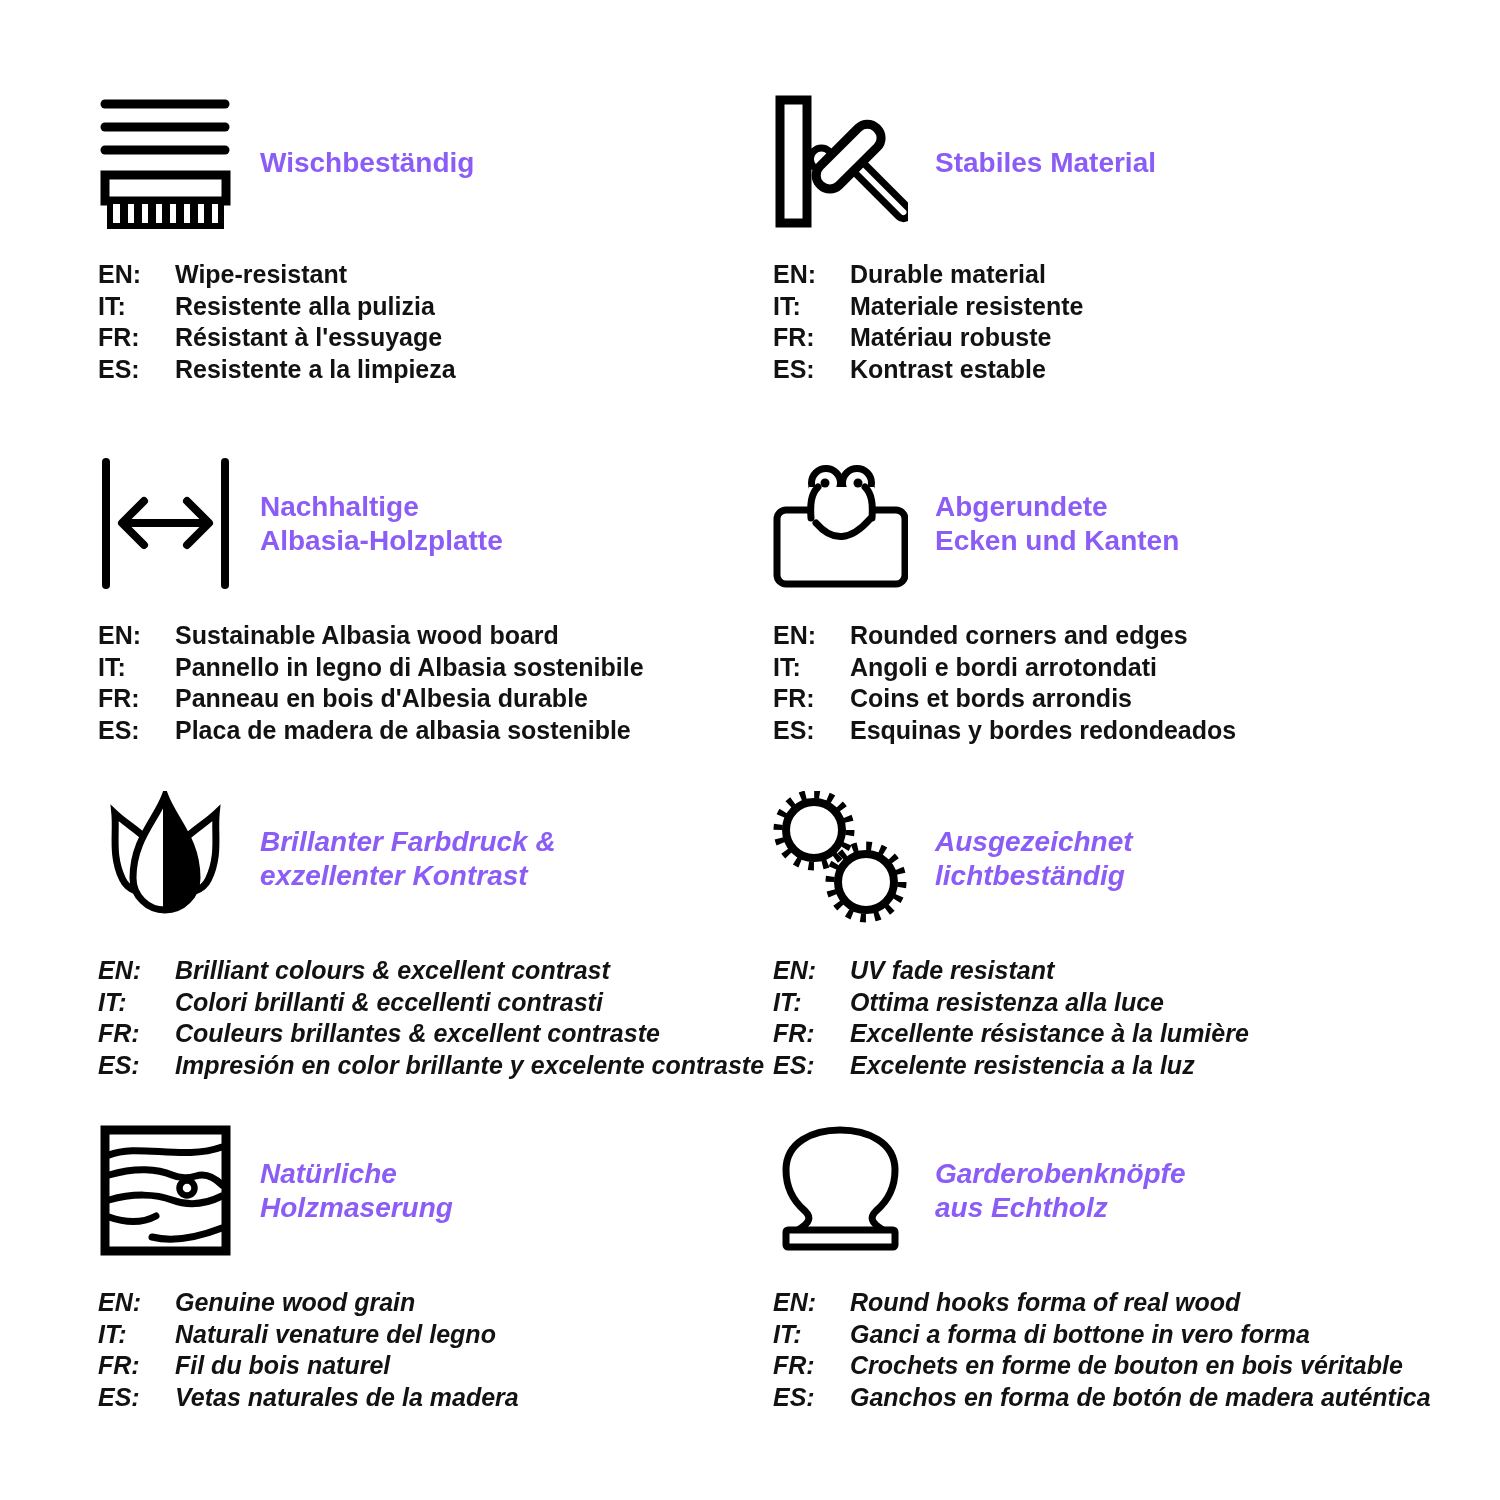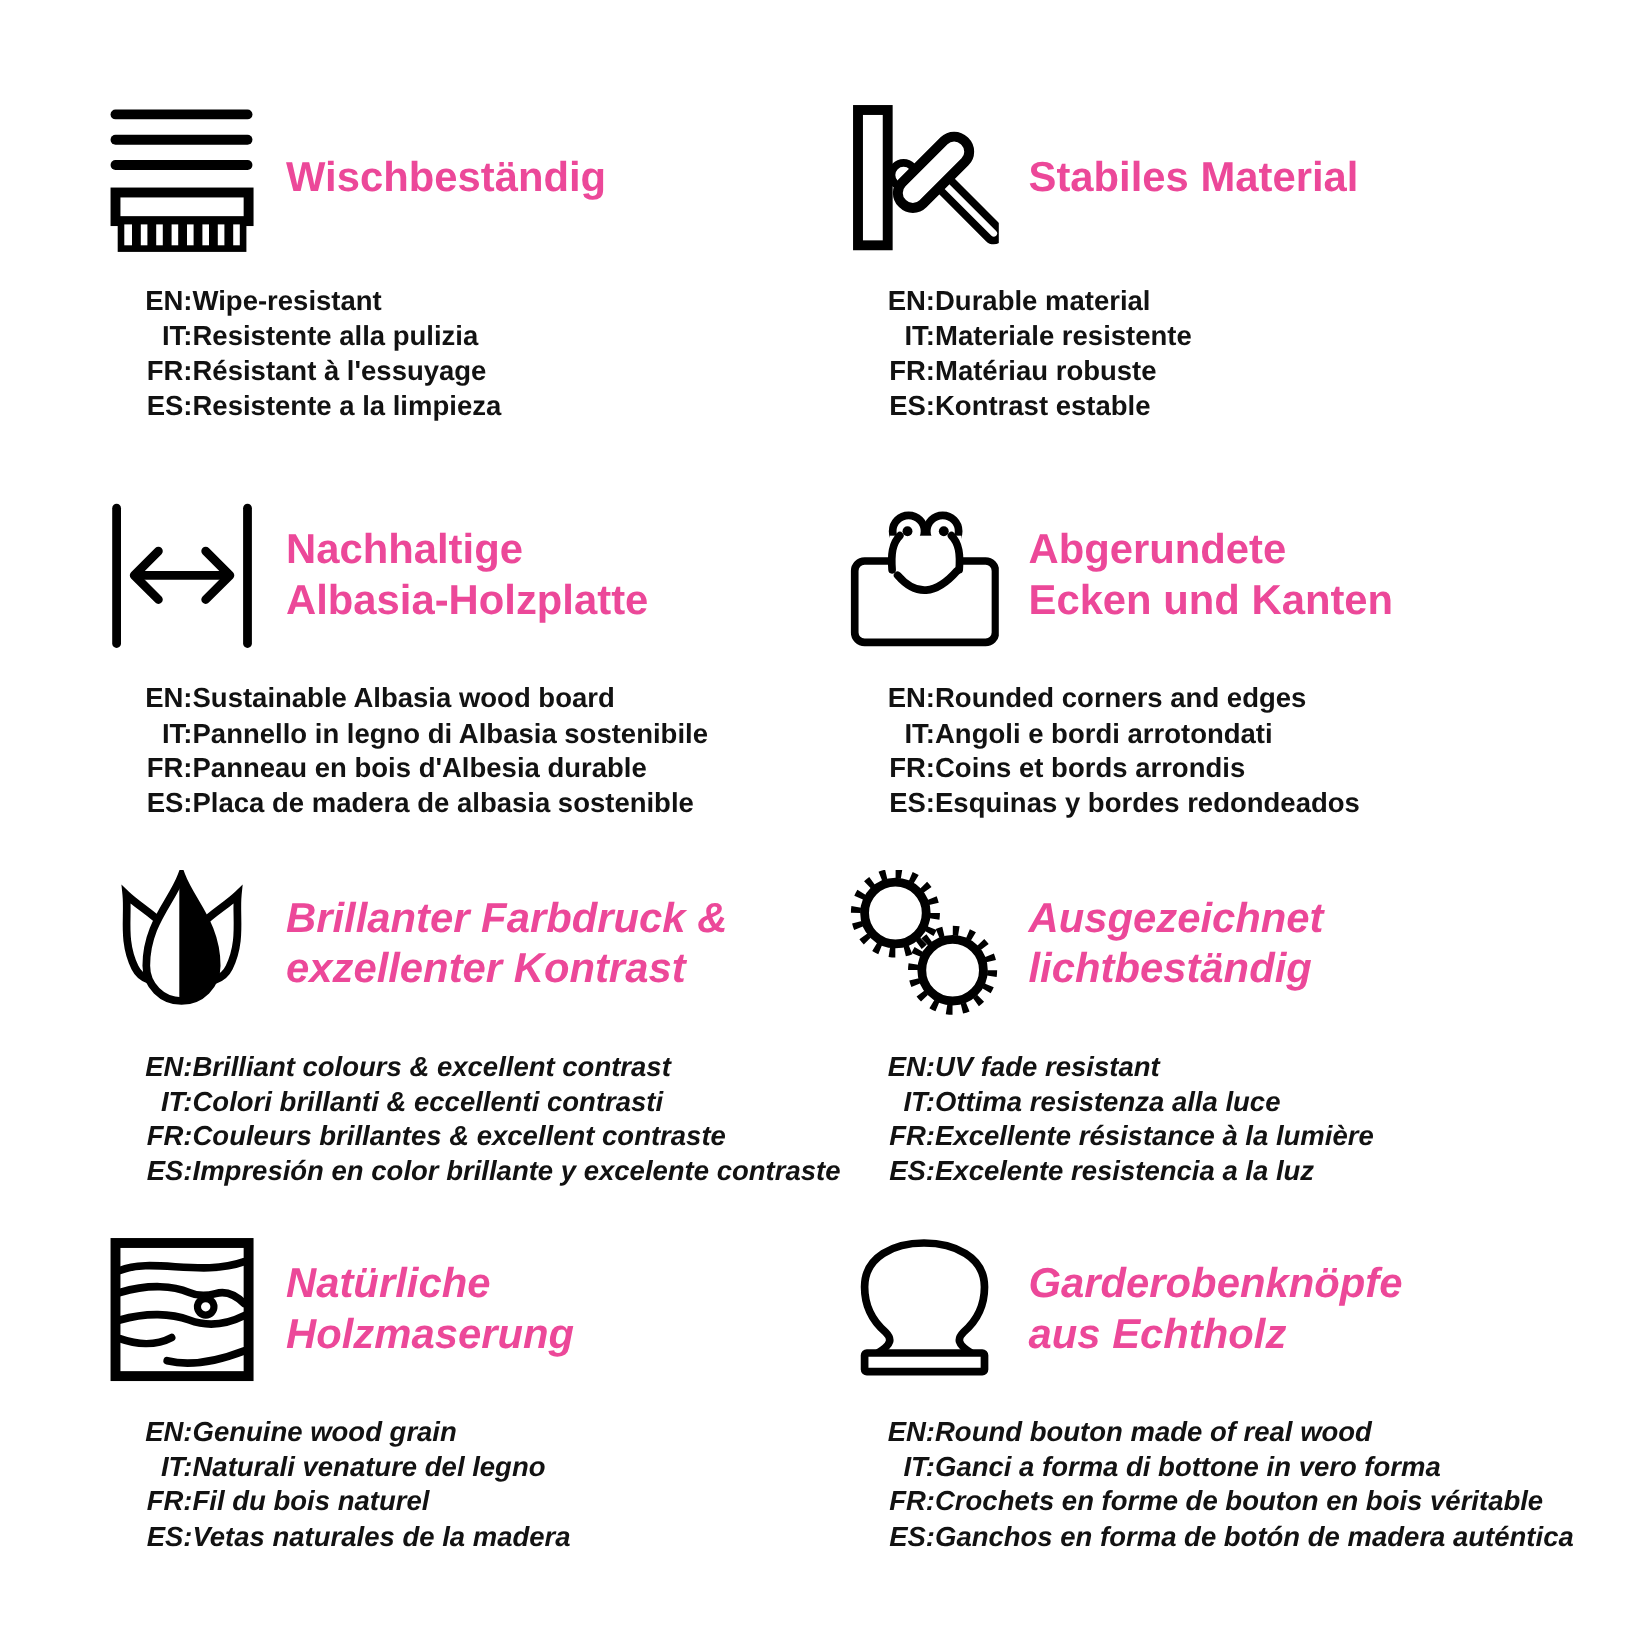--- a/index.html
+++ b/index.html
@@ -7,24 +7,24 @@
     width:1500px;height:1500px;position:relative;
     background:#ffffff;color:#121212;
     font-family:"Liberation Sans","DejaVu Sans",sans-serif;
     overflow:hidden;
   }
   .feature{position:absolute;width:690px;}
   .head{display:flex;align-items:center;height:135px;}
   .icon{width:135px;height:135px;flex:0 0 135px;display:block;}
   .icon svg{display:block;width:135px;height:135px;}
   .title{
-    margin:0 0 0 27px;font-size:38px;line-height:1.2;font-weight:700;
-    color:#ec4899;white-space:pre-line;letter-spacing:0px;
+    margin:0 0 0 27px;font-size:28px;line-height:1.2;font-weight:700;
+    color:#8b5cf6;white-space:pre-line;letter-spacing:0px;
   }
-  .trans{list-style:none;margin:18px 0 0 0;padding:0;text-align:right;}
+  .trans{list-style:none;margin:18px 0 0 0;padding:0;}
   .trans li{display:flex;align-items:baseline;height:31.5px;}
   .lang{flex:0 0 77px;font-weight:700;font-size:25px;}
   .txt{font-weight:700;font-size:25px;margin-top:12px;}
   .col-left{left:98px;}
   .col-right{left:773px;}
   .row-1{top:95px;} .row-2{top:456px;} .row-3{top:791px;font-style:italic;} .row-4{top:1123px;font-style:italic;}
   svg *{vector-effect:none;}
 </style>
 </head>
 <body>
@@ -291,21 +291,21 @@
         <path d="M25 107 C 38 99 38 94 32 88 C 18 76 13 62 13 47 C 13 19 40 7 67 7 C 94 7 122 19 122 47 C 122 62 117 76 103 88 C 97 94 97 99 110 107" stroke-width="7" fill="#fff" stroke-linejoin="round"></path>
         <rect x="13" y="107" width="109" height="17" rx="2" stroke-width="7" fill="#fff"></rect>
       </svg>
     </span>
     <h2 class="title">Garderobenknöpfe
 aus Echtholz</h2>
   </div>
   <ul class="trans">
     <li>
         <span class="lang">EN:</span>
-        <span class="txt">Round bouton made of real wood</span>
+        <span class="txt">Round hooks forma of real wood</span>
       </li>
     <li>
         <span class="lang">IT:</span>
         <span class="txt">Ganci a forma di bottone in vero forma</span>
       </li>
     <li>
         <span class="lang">FR:</span>
         <span class="txt">Crochets en forme de bouton en bois véritable</span>
       </li>
     <li>

